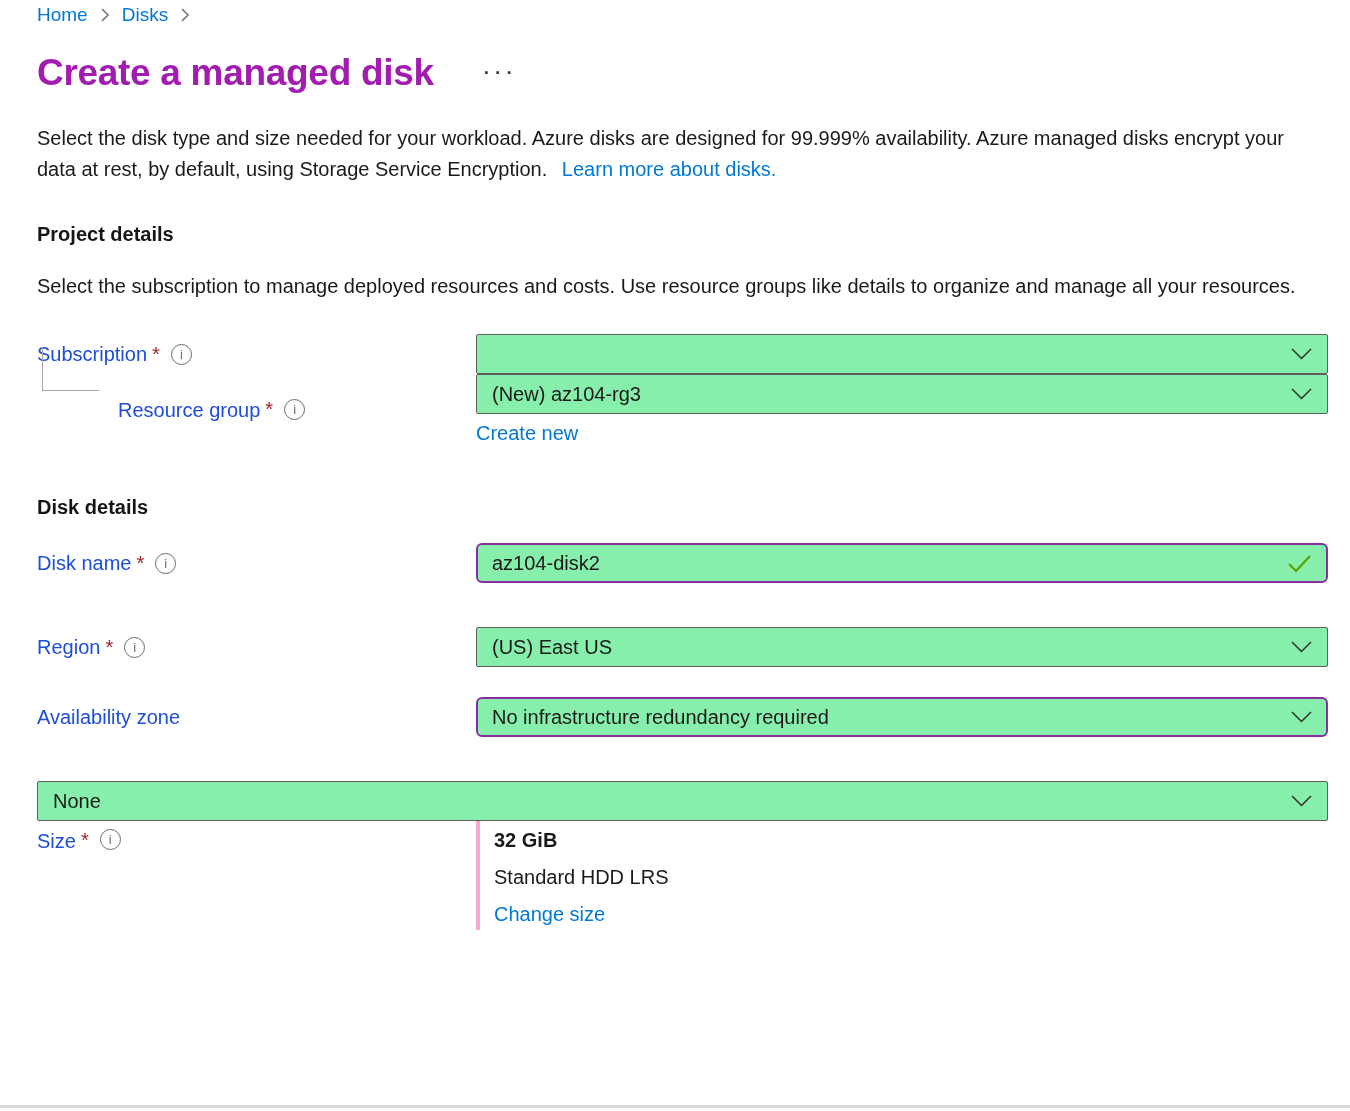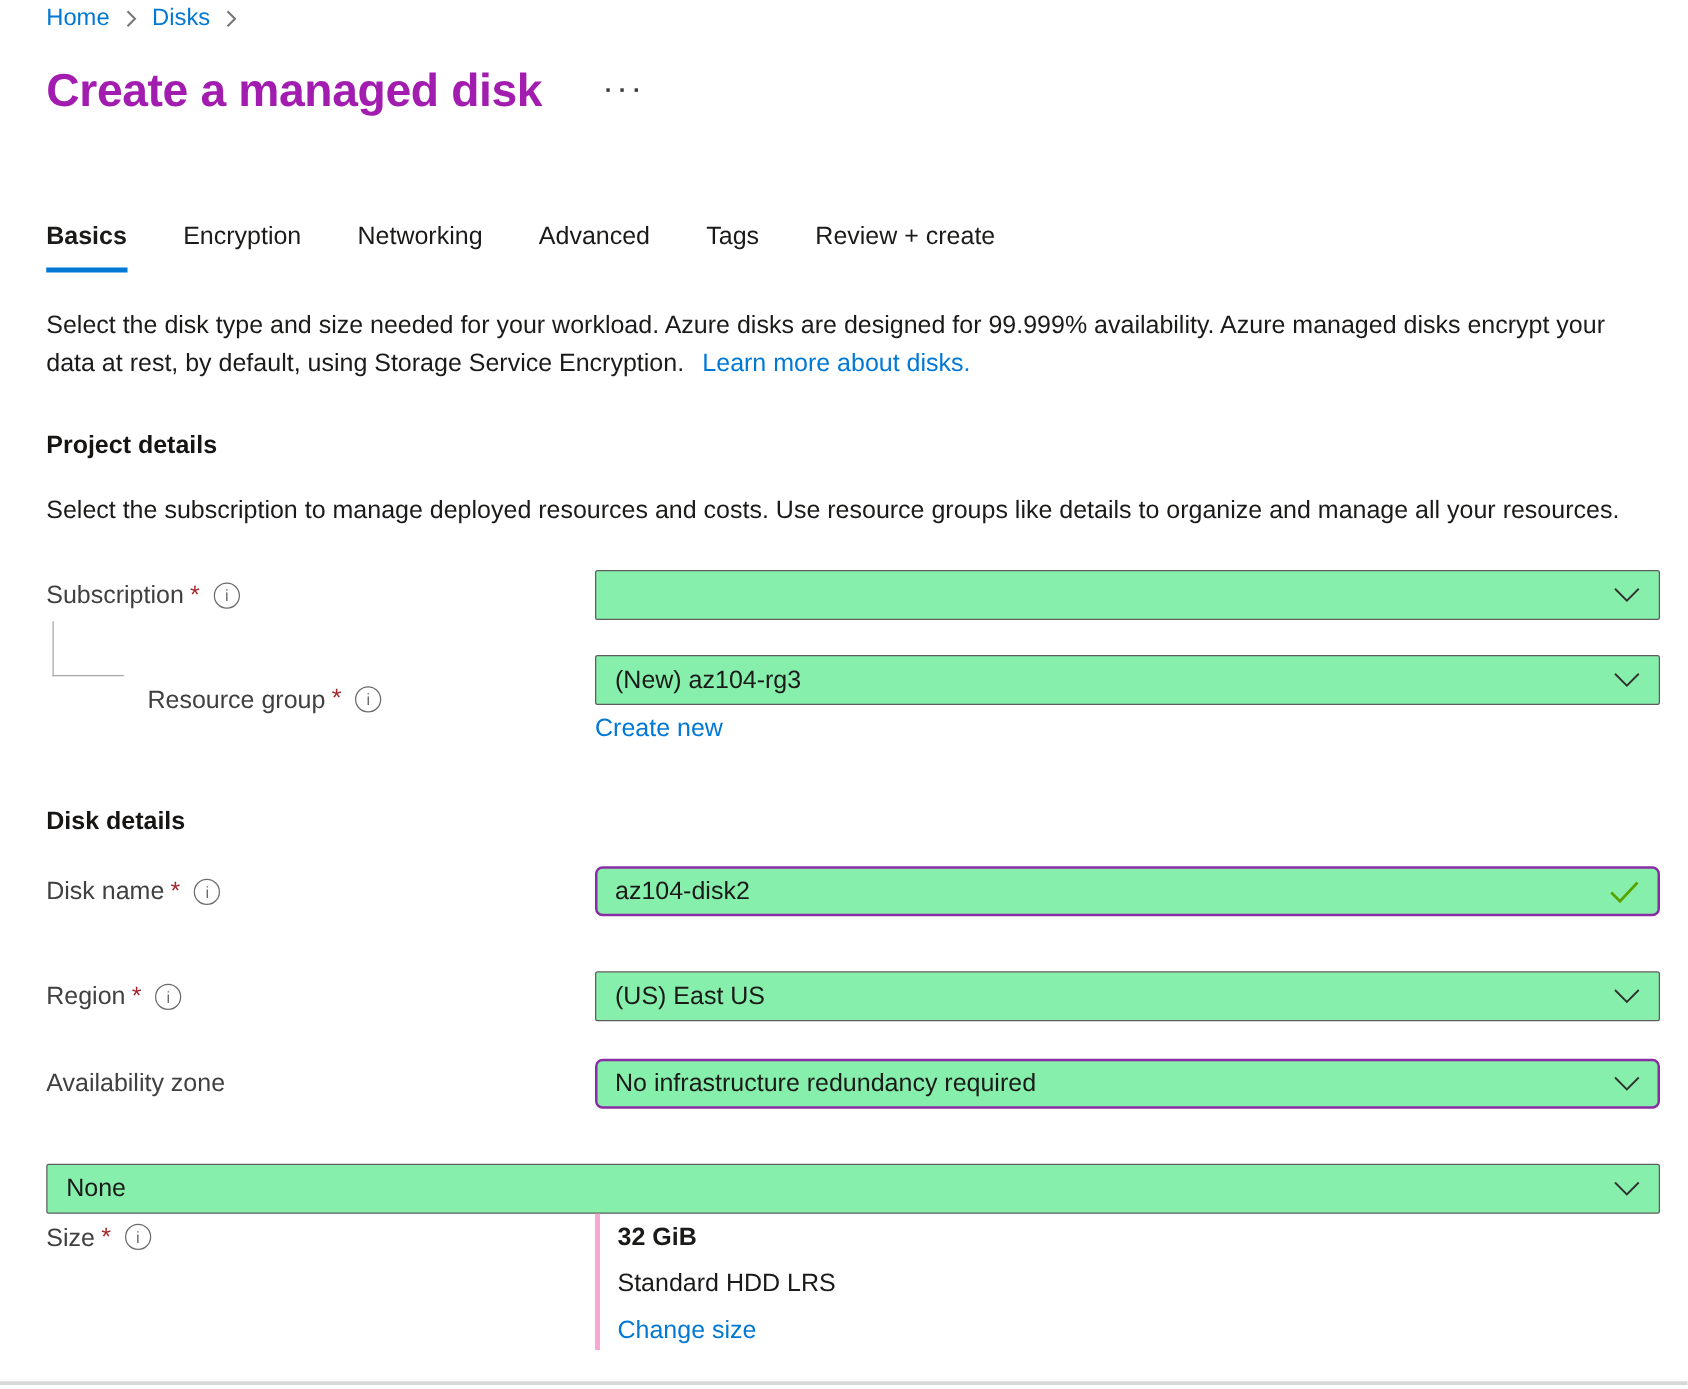--- a/index.html
+++ b/index.html
@@ -31,29 +31,29 @@
   
   .intro { margin-top: 27px; font-size: 20px; line-height: 31px; max-width: 1292px; }
   .link { color: #0078d4; text-decoration: none; cursor: pointer; }
   .section-heading { margin-top: 36px; font-size: 20px; line-height: 27px; font-weight: 700; color: #161514; }
   .section-desc { margin-top: 23px; font-size: 20px; line-height: 31px; max-width: 1292px; }
 
   
   .form { margin-top: 0; }
   .row { display: flex; align-items: center; }
   .row.mt32 { margin-top: 32px; }
-  .row.mt28 { margin-top: 28px; }
+  .row.mt28 { }
   .row.mt22 { margin-top: 22px; }
   .row.mt29 { margin-top: 44px; }
   .row.mt30 { margin-top: 30px; }
   .row.mt31 { align-items: flex-start; }
   .label-col { width: 439px; flex: 0 0 439px; display: flex; align-items: center; min-height: 40px; }
   .label-col.top { align-items: flex-start; padding-top: 8px; min-height: 0; }
   .control-col { flex: 1 1 auto; }
-  .field-label { font-size: 20px; line-height: 24px; color: #404040; text-align: right; }
+  .field-label { font-size: 20px; line-height: 24px; color: #1d4ed8; text-align: right; }
   .req { color: #a4262c; font-size: 20px; margin-left: 5px; }
   .info-icon {
     width: 21px; height: 21px; border-radius: 50%;
     border: 1px solid #6b6b6b; color: #6b6b6b;
     display: inline-flex; align-items: center; justify-content: center;
     font-size: 13px; font-style: normal; margin-left: 11px; cursor: pointer; flex: 0 0 21px;
   }
   .info-icon::before { content: "i"; }
 
   .dropdown, .textfield {
@@ -104,28 +104,20 @@
           <path d="M2 2 L8 8 L2 14" fill="none" stroke="#757575" stroke-width="1.6"></path>
         </svg>
     </span>
   </div>
 
   <div class="title-row">
     <h1 class="page-title">Create a managed disk</h1>
     <span class="more-btn">···</span>
   </div>
 
-  <div class="tabs">
-    <div class="tab active">Basics</div>
-    <div class="tab">Encryption</div>
-    <div class="tab">Networking</div>
-    <div class="tab">Advanced</div>
-    <div class="tab">Tags</div>
-    <div class="tab">Review + create</div>
-  </div>
 
   <div class="intro">
     <span>Select the disk type and size needed for your workload. Azure disks are designed for 99.999% availability. Azure managed disks encrypt your data at rest, by default, using Storage Service Encryption.</span>
     <a class="link" style="margin-left: 9px;">Learn more about disks.</a>
   </div>
 
   <div class="section-heading">Project details</div>
   <div class="section-desc">Select the subscription to manage deployed resources and costs. Use resource groups like details to organize and manage all your resources.</div>
 
   <div class="form">

